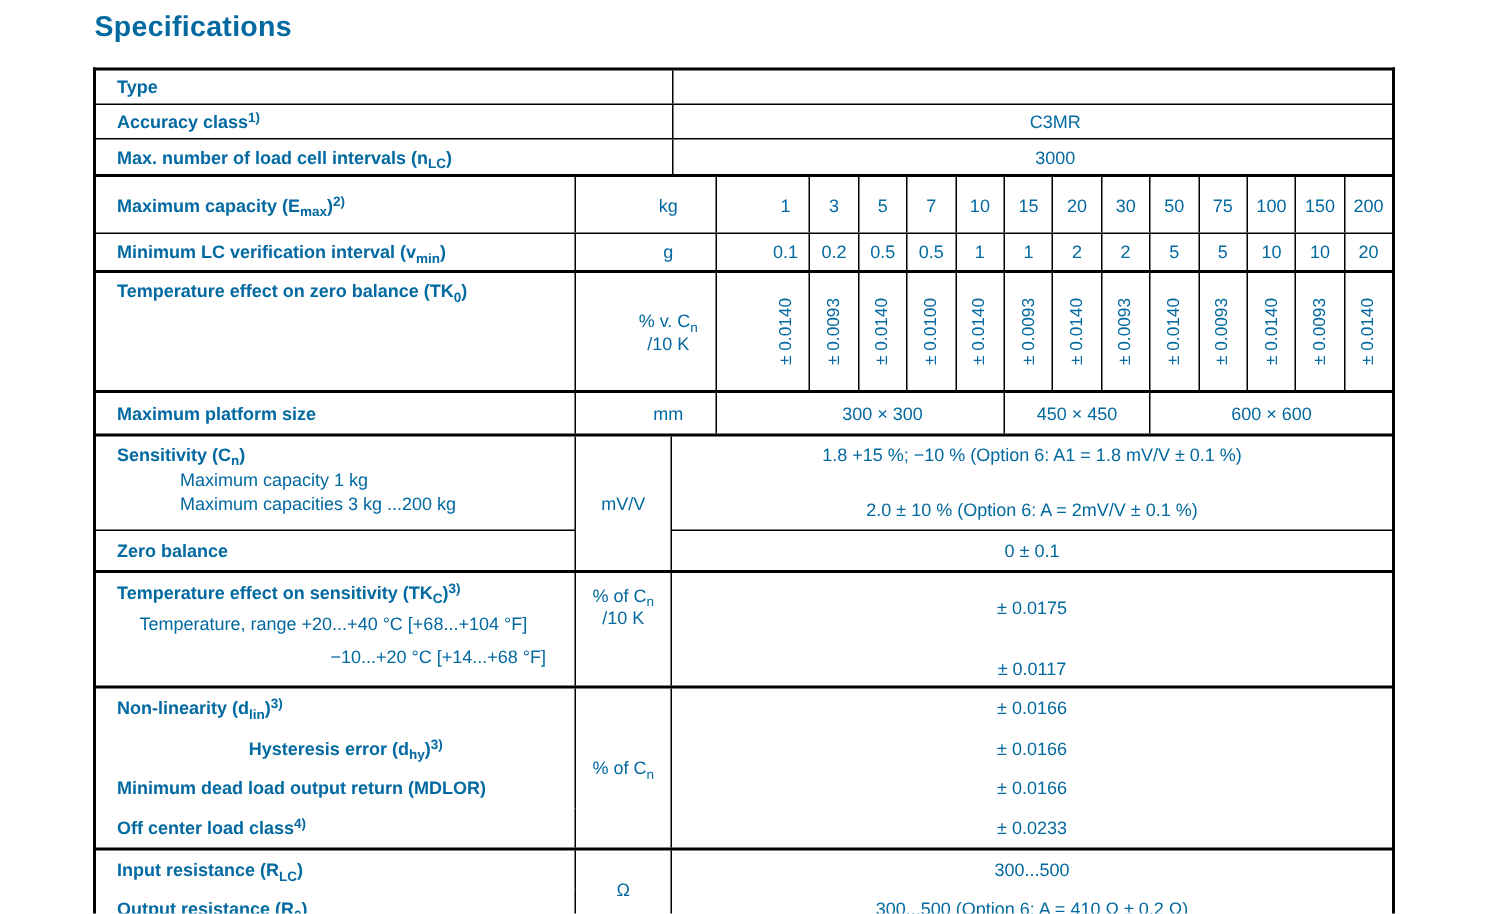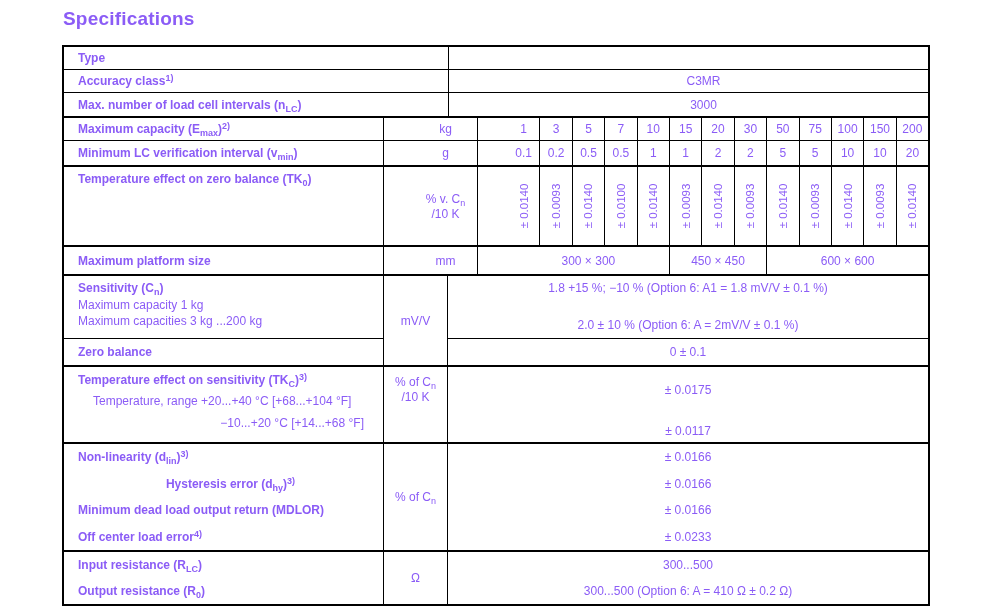--- a/index.html
+++ b/index.html
@@ -1,19 +1,19 @@
 <!DOCTYPE html>
 <html><head>
 <meta charset="utf-8">
 <style>
   * { margin:0; padding:0; box-sizing:border-box; }
   body { background:#fff; }
   .page {
     position:relative; width:994px; height:609px; background:#ffffff;
-    font-family:"Liberation Sans","DejaVu Sans",sans-serif; color:#8b5cf6;
+    font-family:"Liberation Sans","DejaVu Sans",sans-serif; color:#0369a1;
     overflow:hidden;
   }
   .title { position:absolute; left:63px; top:8px; font-size:19px; font-weight:bold; letter-spacing:0.2px; }
   .tbl {
     position:absolute; left:62px; top:45px; width:868px;
     border-left:2px solid #000; border-right:2px solid #000; border-top:2px solid #000;
     font-size:12px;
   }
   .row { display:flex; border-bottom:1px solid #000;gap:30px; }
   .row.sep { border-bottom:2px solid #000; }
@@ -71,21 +71,21 @@
       <div class="c-val-merged">C3MR</div>
     </div>
 
     <div class="row sep" style="height:25px">
       <div class="c-label wide">
         <span><span>Max. number of load cell intervals (n</span><sub>LC</sub><span>)</span></span>
       </div>
       <div class="c-val-merged">3000</div>
     </div>
 
-    <div class="row" style="height:23px">
+    <div class="row" style="height:38px">
       <div class="c-label">
         <span><span>Maximum capacity (E</span><sub>max</sub><span>)</span><sup>2)</sup></span>
       </div>
       <div class="c-unit">kg</div>
       <div class="c-vals">
         <div class="vc">1</div>
         <div class="vc">3</div>
         <div class="vc">5</div>
         <div class="vc">7</div>
         <div class="vc">10</div>
@@ -180,21 +180,21 @@
       <div class="c-vals">
         <div class="pv pv5">300 × 300</div>
         <div class="pv pv3">450 × 450</div>
         <div class="pv pv5">600 × 600</div>
       </div>
     </div>
 
     <div class="grid-sec" style="grid-template-columns:320px 64px 1fr; grid-template-rows:62px 27px;">
       <div class="g-label" style="grid-row:1; grid-column:1; align-items:flex-start; padding-top:5px; display:block;">
         <div><span>Sensitivity (C</span><sub>n</sub><span>)</span></div>
-        <div class="sub-lines" style="margin-top:2px;">
+        <div class="sub-lines" style="margin-left:42px; margin-top:2px;">
           <div>Maximum capacity 1 kg</div>
           <div>Maximum capacities 3 kg ...200 kg</div>
         </div>
       </div>
       <div class="g-unit" style="grid-row:1/3; grid-column:2;">mV/V</div>
       <div class="g-val two-line" style="grid-row:1; grid-column:3; flex-direction:column;">
         <div>1.8 +15 %; −10 % (Option 6: A1 = 1.8 mV/V ± 0.1 %)</div>
         <div>2.0 ± 10 % (Option 6: A = 2mV/V ± 0.1 %)</div>
       </div>
       <div class="g-label bt" style="grid-row:2; grid-column:1;">
@@ -224,21 +224,21 @@
       <div class="g-label" style="grid-row:1; grid-column:1;">
         <span><span>Non-linearity (d</span><sub>lin</sub><span>)</span><sup>3)</sup></span>
       </div>
       <div class="g-label" style="grid-row:2; grid-column:1;justify-content:center;">
         <span><span>Hysteresis error (d</span><sub>hy</sub><span>)</span><sup>3)</sup></span>
       </div>
       <div class="g-label" style="grid-row:3; grid-column:1;">
           <span>Minimum dead load output return (MDLOR)</span>
         </div>
       <div class="g-label" style="grid-row:4; grid-column:1;">
-        <span><span>Off center load error</span><sup>4)</sup></span>
+        <span><span>Off center load class</span><sup>4)</sup></span>
       </div>
       <div class="g-unit" style="grid-row:1/5; grid-column:2;">
         <span><span>% of C</span><sub>n</sub></span>
       </div>
       <div class="g-val" style="grid-row:1; grid-column:3;">± 0.0166</div>
       <div class="g-val" style="grid-row:2; grid-column:3;">± 0.0166</div>
       <div class="g-val" style="grid-row:3; grid-column:3;">± 0.0166</div>
       <div class="g-val" style="grid-row:4; grid-column:3;">± 0.0233</div>
     </div>
 

